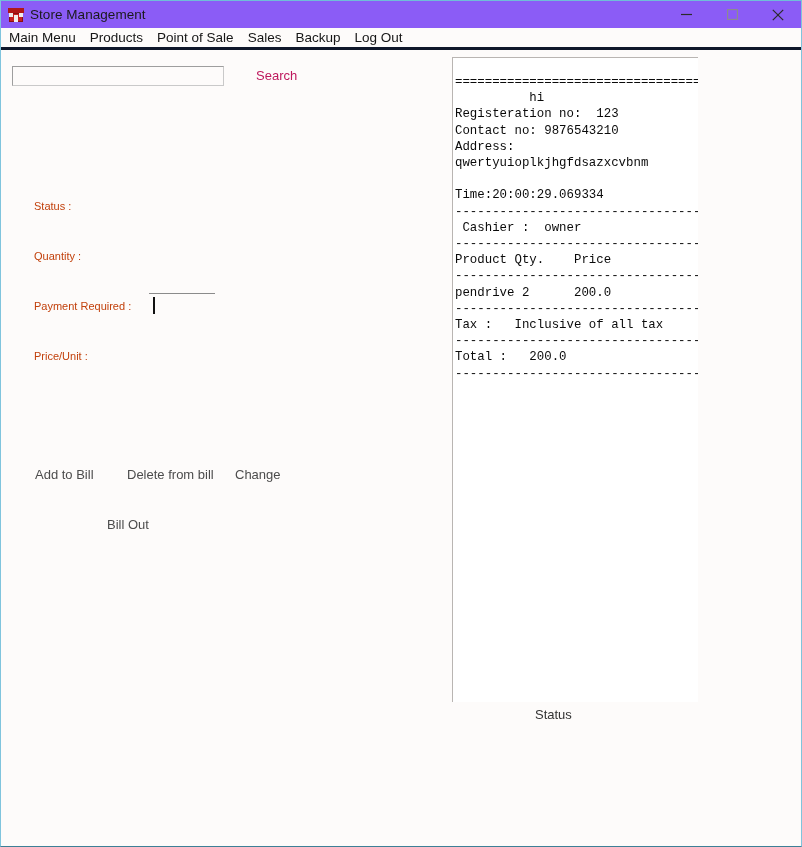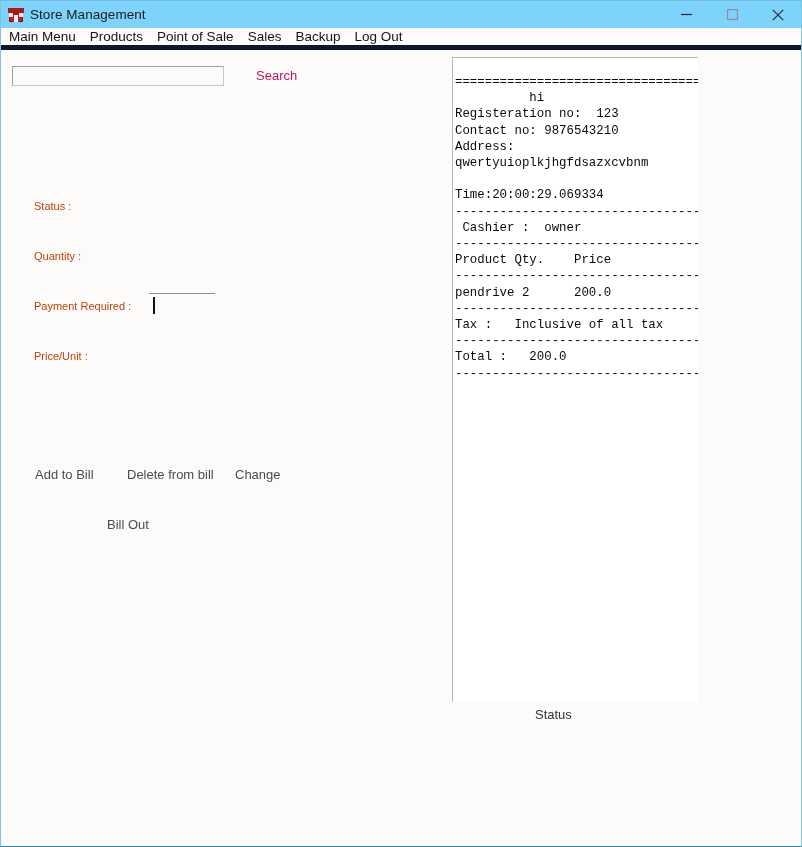--- a/index.html
+++ b/index.html
@@ -26,21 +26,21 @@
     background: #fdfbfa;
     overflow: hidden;
   }
 
   
   .titlebar {
     position: absolute;
     left: 0; top: 0;
     width: 800px;
     height: 27px;
-    background: #7dd3fc;
+    background: #8b5cf6;
     display: flex;
     align-items: center;
   }
   .title-icon {
     width: 16px;
     height: 16px;
     margin-left: 7px;
     margin-right: 6px;
     position: relative;
     flex: 0 0 auto;
@@ -99,21 +99,21 @@
 
   
   .menubar {
     position: absolute;
     left: 0; top: 27px;
     width: 800px;
     height: 22px;
     display: flex;
     align-items: center;
     background: #fdfbfa;
-    border-bottom: 5px solid #0f172a;
+    border-bottom: 3px solid #0f172a;
     box-sizing: border-box;
   }
   .menu-item {
     font-size: 13.5px;
     color: #161616;
     padding: 0 7px;
     white-space: nowrap;
     line-height: 20px;
   }
   .menu-item:first-child { padding-left: 8px; }

